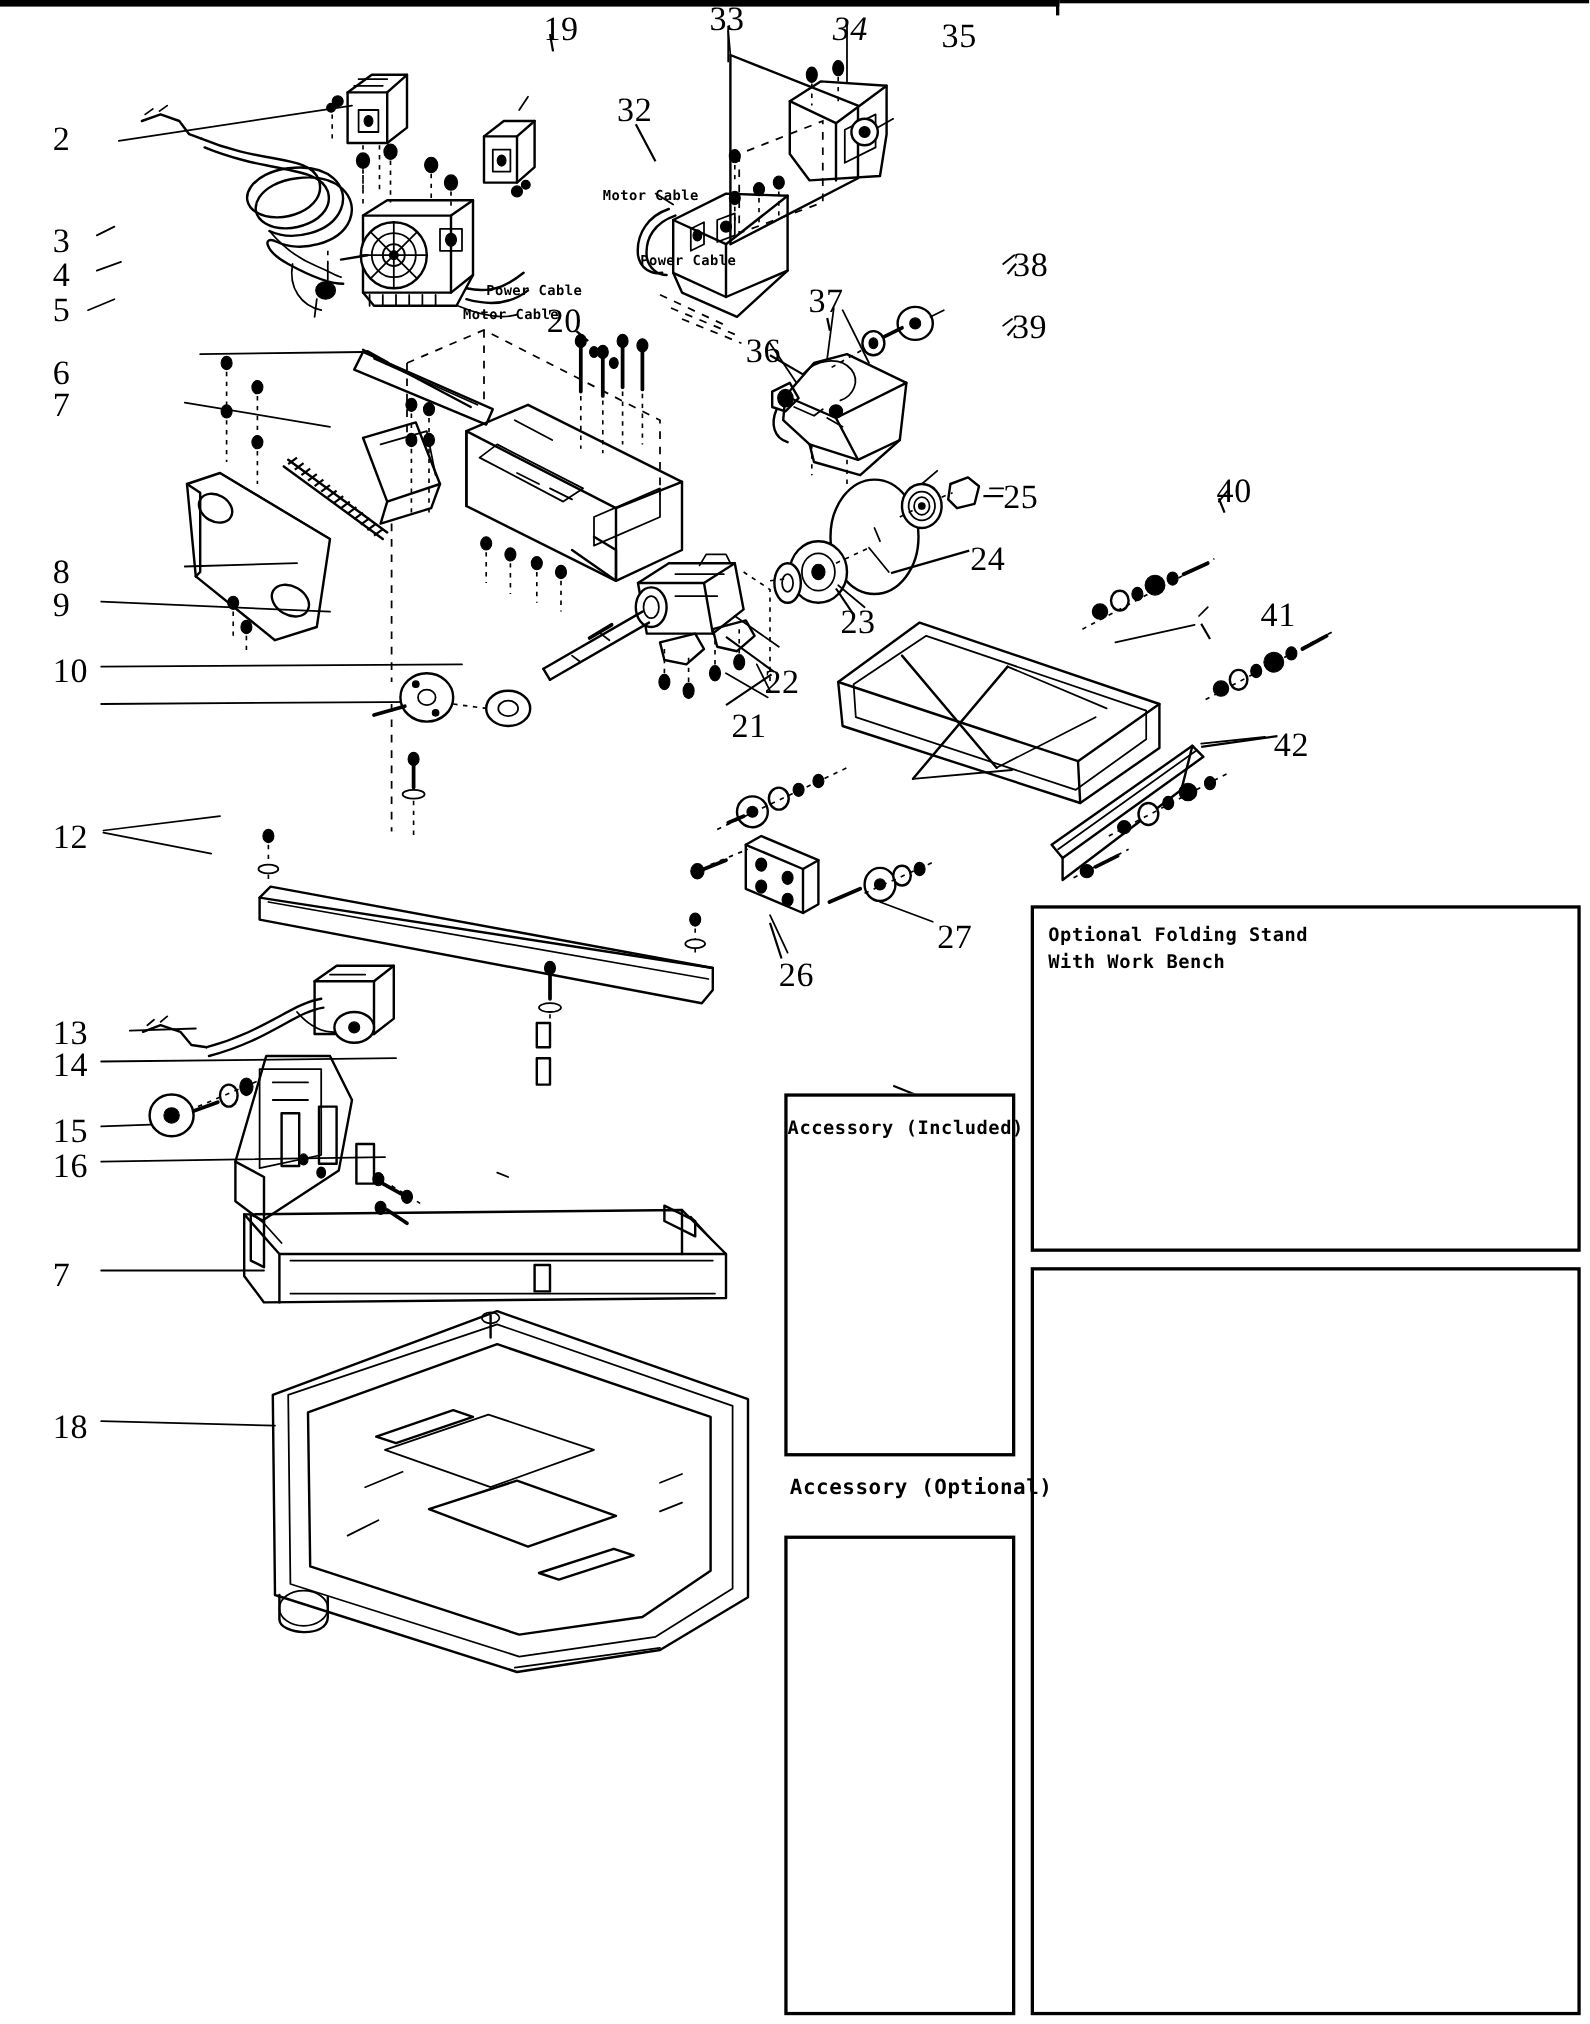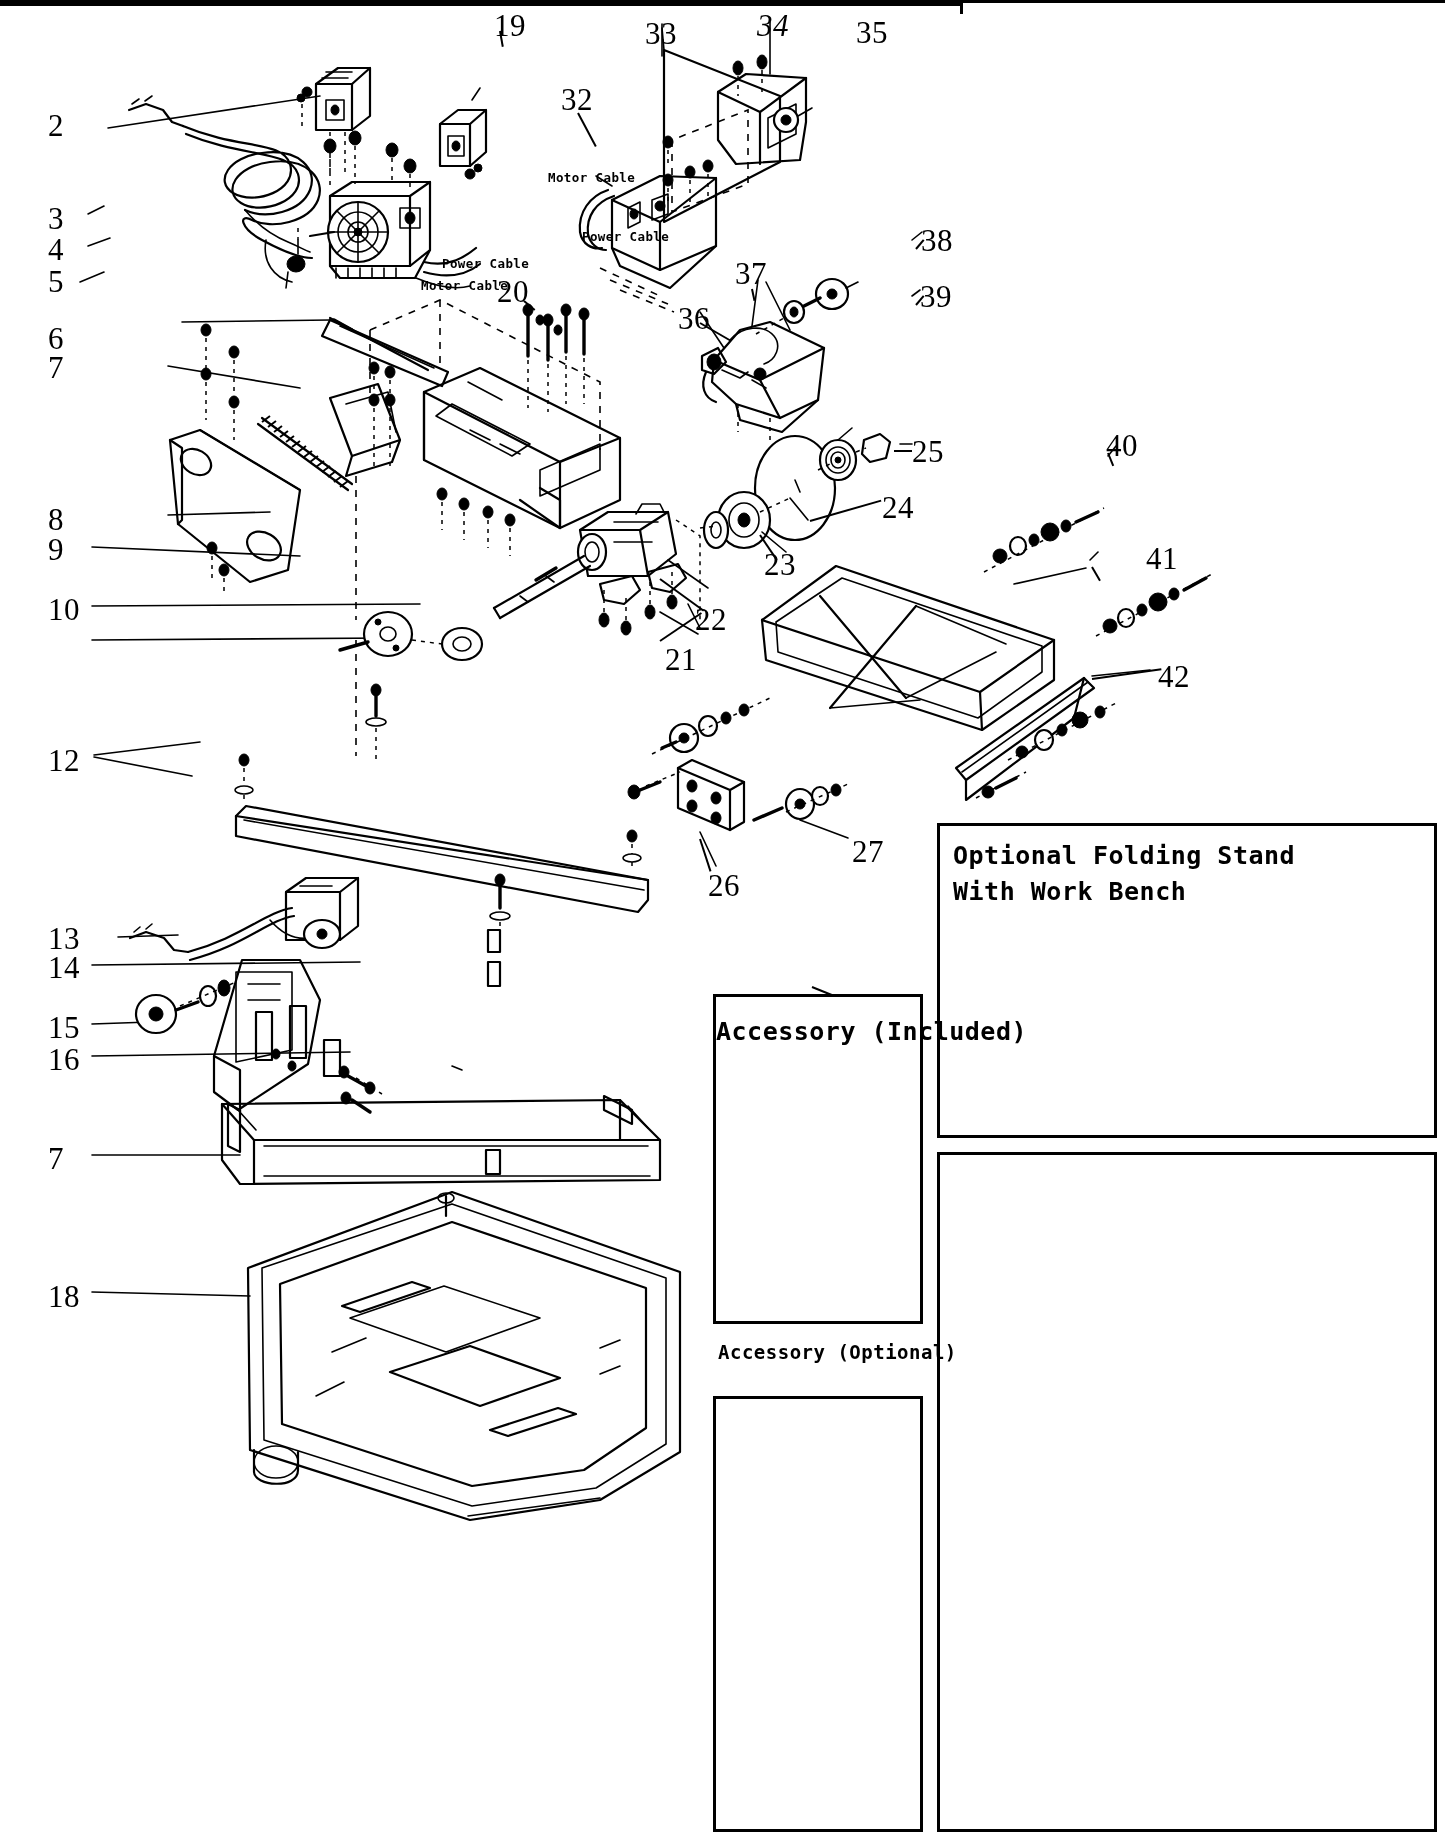--- a/index.html
+++ b/index.html
@@ -51,21 +51,21 @@
   
   .inset{
     position:absolute;
     border:3px solid #000;
     background:#fff;
     box-sizing:border-box;
   }
   .insettitle{
     position:absolute;
     font-family:"DejaVu Sans Mono", monospace;
-    font-size:25px;
+    font-size:17px;
     font-weight:700;
     line-height:1.45;
     letter-spacing:0.5px;
     color:#000;
     white-space:pre;
   }
   .boxlabel{
     position:absolute;
     font-family:"DejaVu Sans Mono", monospace;
     font-size:19px;
@@ -717,21 +717,21 @@
       <path class="ln" d="M986 1510 L1002 1502 L1016 1510 L1002 1520 Z"></path>
       <path class="dash-f" d="M1064 1450 L1064 1472"></path>
       <path class="ln-t" d="M1100 1492 L1152 1486"></path>
       <path class="ln-t" d="M1008 1464 L1030 1480"></path>
     </g>
 
   </svg>
 
   <div class="num" style="left:48px;top:110px;">2</div>
   <div class="num" style="left:494px;top:10px;">19</div>
-  <div class="num" style="left:645px;top:18px;">33</div>
+  <div class="num" style="left:645px;top:1px;">33</div>
   <div class="num" style="left:757px;top:10px;font-style:italic;">34</div>
   <div class="num" style="left:856px;top:17px;">35</div>
   <div class="num" style="left:561px;top:84px;">32</div>
   <div class="num" style="left:48px;top:203px;">3</div>
   <div class="num" style="left:48px;top:234px;">4</div>
   <div class="num" style="left:48px;top:266px;">5</div>
   <div class="num" style="left:921px;top:225px;">38</div>
   <div class="num" style="left:735px;top:258px;">37</div>
   <div class="num" style="left:920px;top:281px;text-align:center;">39</div>
   <div class="num" style="left:678px;top:303px;">36</div>

